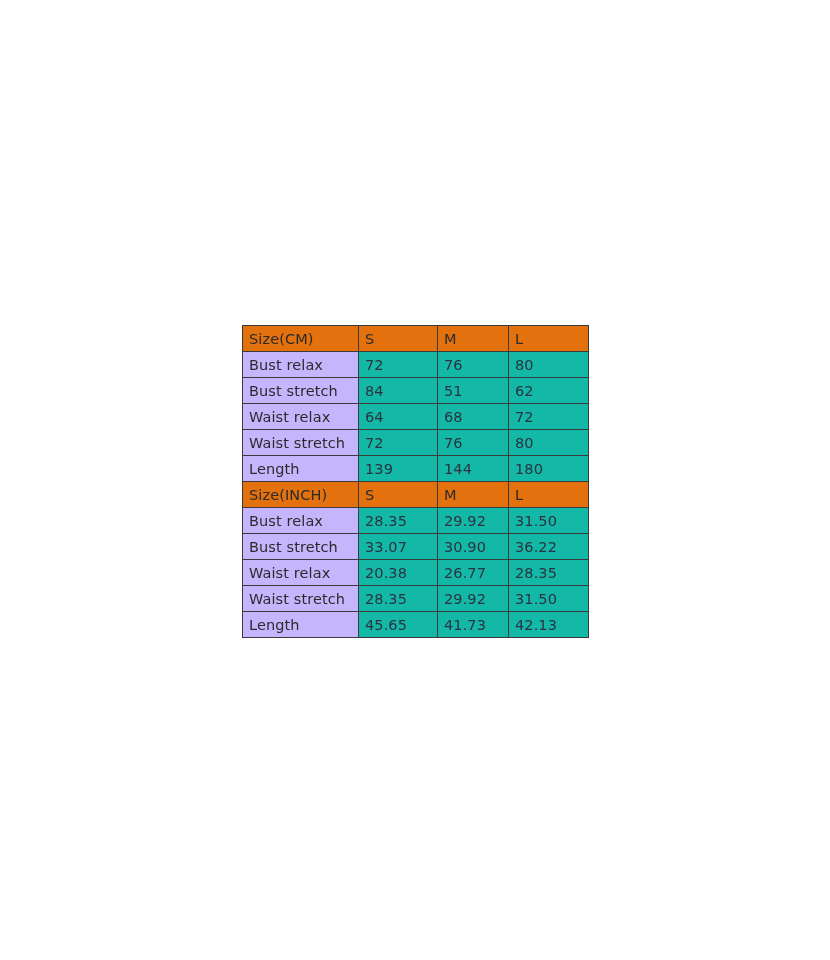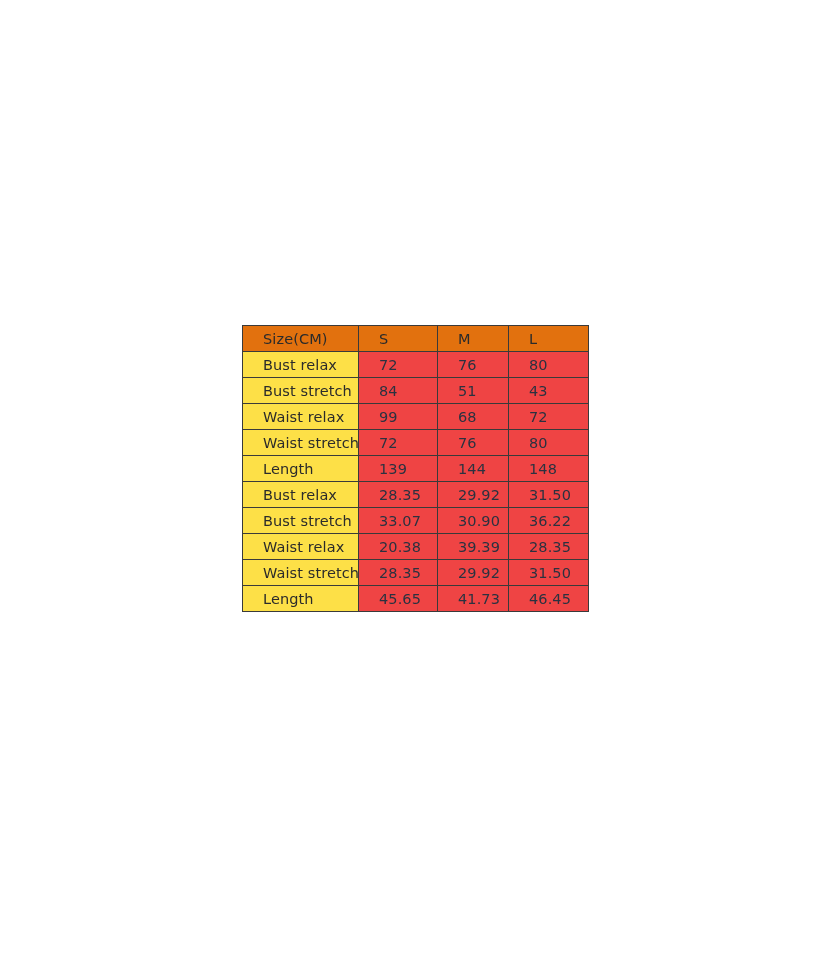--- a/index.html
+++ b/index.html
@@ -30,46 +30,46 @@
   }
 
   table.size-chart col.c-label { width: 116px; }
   table.size-chart col.c-s     { width: 79px; }
   table.size-chart col.c-m     { width: 71px; }
   table.size-chart col.c-l     { width: 80px; }
 
   table.size-chart td {
     height: 26px;
     box-sizing: border-box;
-    padding: 0 0 0 20px;
+    padding: 0 0 0 6px;
     border: 1px solid #3a3a3a;
     font-size: 14.5px;
     line-height: 24px;
     color: #2b3240;
     white-space: nowrap;
     overflow: hidden;
     vertical-align: middle;
     letter-spacing: 0.1px;
   }
 
   
   table.size-chart td.label-cell {
-    background: #fde047;
+    background: #c4b5fd;
     color: #2b2b2b;
   }
 
   
   table.size-chart tr.header-row td {
     background: #e2710e;
     color: #2b2b2b;
   }
 
   
   table.size-chart td.data-cell {
-    background: #ef4444;
+    background: #14b8a6;
     color: #2b3240;
   }
 </style>
 </head>
 <body>
 
 <div id="size-chart-wrap">
   <table class="size-chart">
     <colgroup>
       <col class="c-label">
@@ -90,74 +90,80 @@
         <td class="label-cell">Bust relax</td>
         <td class="data-cell">72</td>
         <td class="data-cell">76</td>
         <td class="data-cell">80</td>
       </tr>
 
       <tr>
         <td class="label-cell">Bust stretch</td>
         <td class="data-cell">84</td>
         <td class="data-cell">51</td>
-        <td class="data-cell">43</td>
+        <td class="data-cell">62</td>
       </tr>
 
       <tr>
         <td class="label-cell">Waist relax</td>
-        <td class="data-cell">99</td>
+        <td class="data-cell">64</td>
         <td class="data-cell">68</td>
         <td class="data-cell">72</td>
       </tr>
 
       <tr>
         <td class="label-cell">Waist stretch</td>
         <td class="data-cell">72</td>
         <td class="data-cell">76</td>
         <td class="data-cell">80</td>
       </tr>
 
       <tr>
         <td class="label-cell">Length</td>
         <td class="data-cell">139</td>
         <td class="data-cell">144</td>
-        <td class="data-cell">148</td>
+        <td class="data-cell">180</td>
       </tr>
 
+      <tr class="header-row">
+        <td class="label-cell">Size(INCH)</td>
+        <td>S</td>
+        <td>M</td>
+        <td>L</td>
+      </tr>
 
       <tr>
         <td class="label-cell">Bust relax</td>
         <td class="data-cell">28.35</td>
         <td class="data-cell">29.92</td>
         <td class="data-cell">31.50</td>
       </tr>
 
       <tr>
         <td class="label-cell">Bust stretch</td>
         <td class="data-cell">33.07</td>
         <td class="data-cell">30.90</td>
         <td class="data-cell">36.22</td>
       </tr>
 
       <tr>
         <td class="label-cell">Waist relax</td>
         <td class="data-cell">20.38</td>
-        <td class="data-cell">39.39</td>
+        <td class="data-cell">26.77</td>
         <td class="data-cell">28.35</td>
       </tr>
 
       <tr>
         <td class="label-cell">Waist stretch</td>
         <td class="data-cell">28.35</td>
         <td class="data-cell">29.92</td>
         <td class="data-cell">31.50</td>
       </tr>
 
       <tr>
         <td class="label-cell">Length</td>
         <td class="data-cell">45.65</td>
         <td class="data-cell">41.73</td>
-        <td class="data-cell">46.45</td>
+        <td class="data-cell">42.13</td>
       </tr>
     </tbody>
   </table>
 </div>
 
 </body></html>

